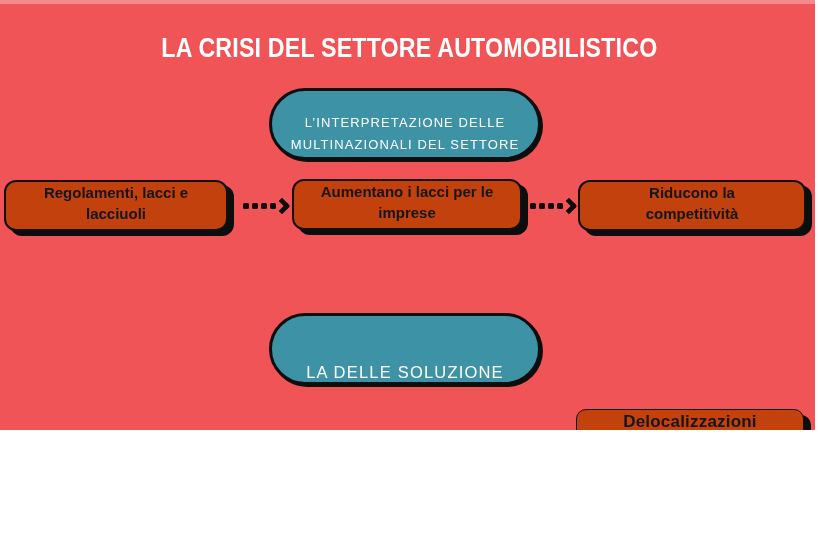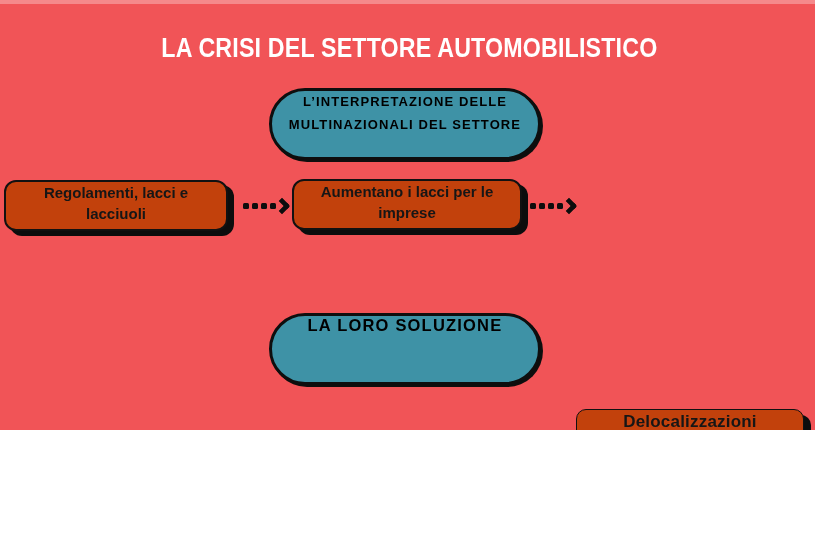--- a/index.html
+++ b/index.html
@@ -46,25 +46,25 @@
   }
 
   .bubble {
     position: absolute;
     width: 272px; height: 72px;
     background: #3E92A6;
     border: 3px solid #0E0E0E;
     border-radius: 36px;
     box-shadow: 2px 2px 0 #0E0E0E;
     display: flex;
-    align-items: flex-start;
+    align-items: flex-end;
     justify-content: center;
     text-align: center;
-    color: #000000;
-    font-weight: bold;
+    color: #ffffff;
+    font-weight: normal;
   }
   .bubble-1 { left: 269px; top: 88px; font-size: 13px; letter-spacing: 1.1px; line-height: 1.75; }
   .bubble-1 .bubble-text { max-width: 242px; }
   .bubble-2 { left: 269px; top: 313px; font-size: 16.5px; letter-spacing: 1.2px; }
 
   .wbox {
     position: absolute;
     background: #c2410c;
     border: 2px solid #111111;
     border-radius: 12px;
@@ -149,23 +149,26 @@
   </div>
 
   <div class="arrow arrow-2">
     <span class="dot"></span>
     <span class="dot"></span>
     <span class="dot"></span>
     <span class="dot"></span>
     <span class="chev"></span>
   </div>
 
+  <div class="wbox chain-3">
+    <span class="wbox-text">Riducono la competitività</span>
+  </div>
 
   <div class="bubble bubble-2">
-    <span class="bubble-text">LA LORO SOLUZIONE</span>
+    <span class="bubble-text">LA DELLE SOLUZIONE</span>
   </div>
 
 
   <div class="wbox sol sol-2">
     <span class="wbox-text">Sussidi</span>
   </div>
 
   <div class="wbox sol sol-3">
     <span class="wbox-text">Delocalizzazioni</span>
   </div>

